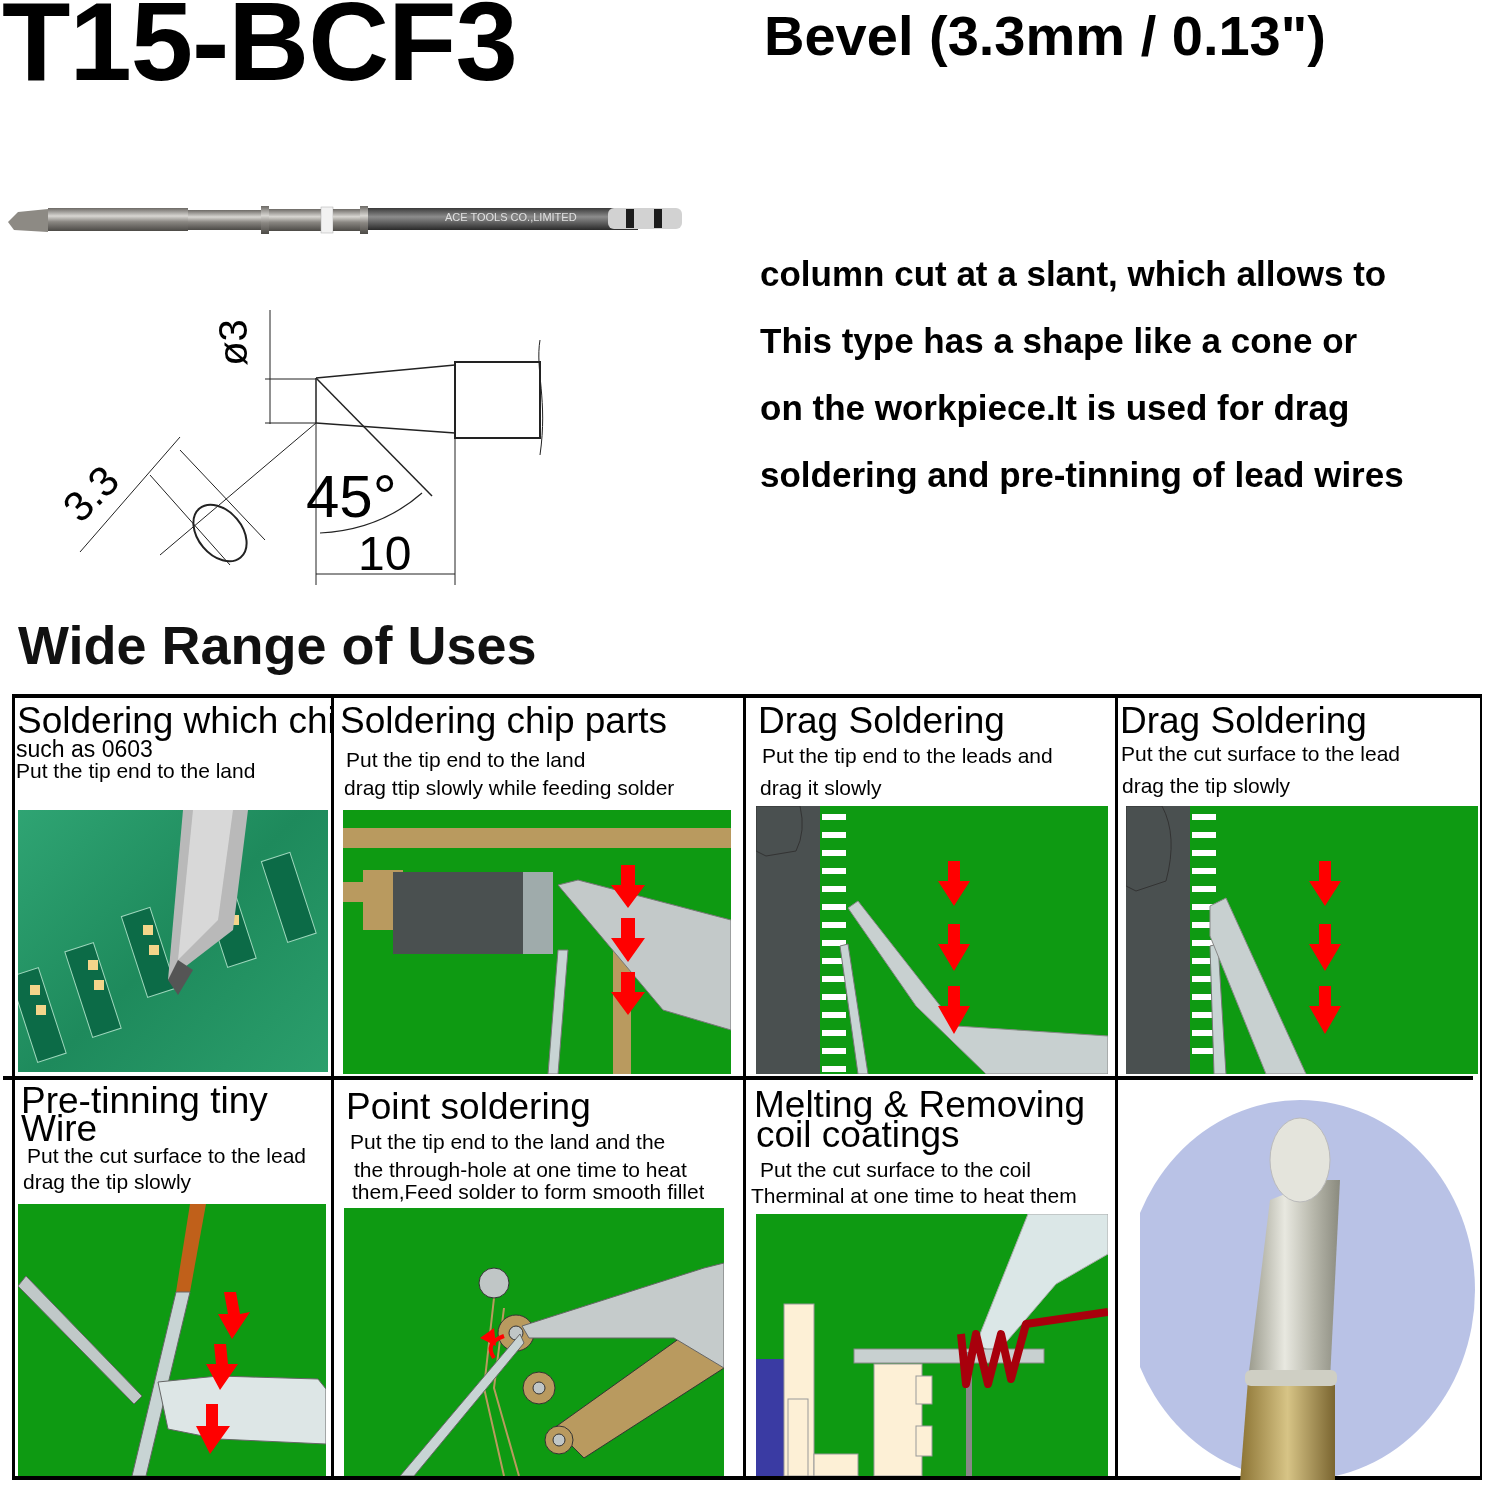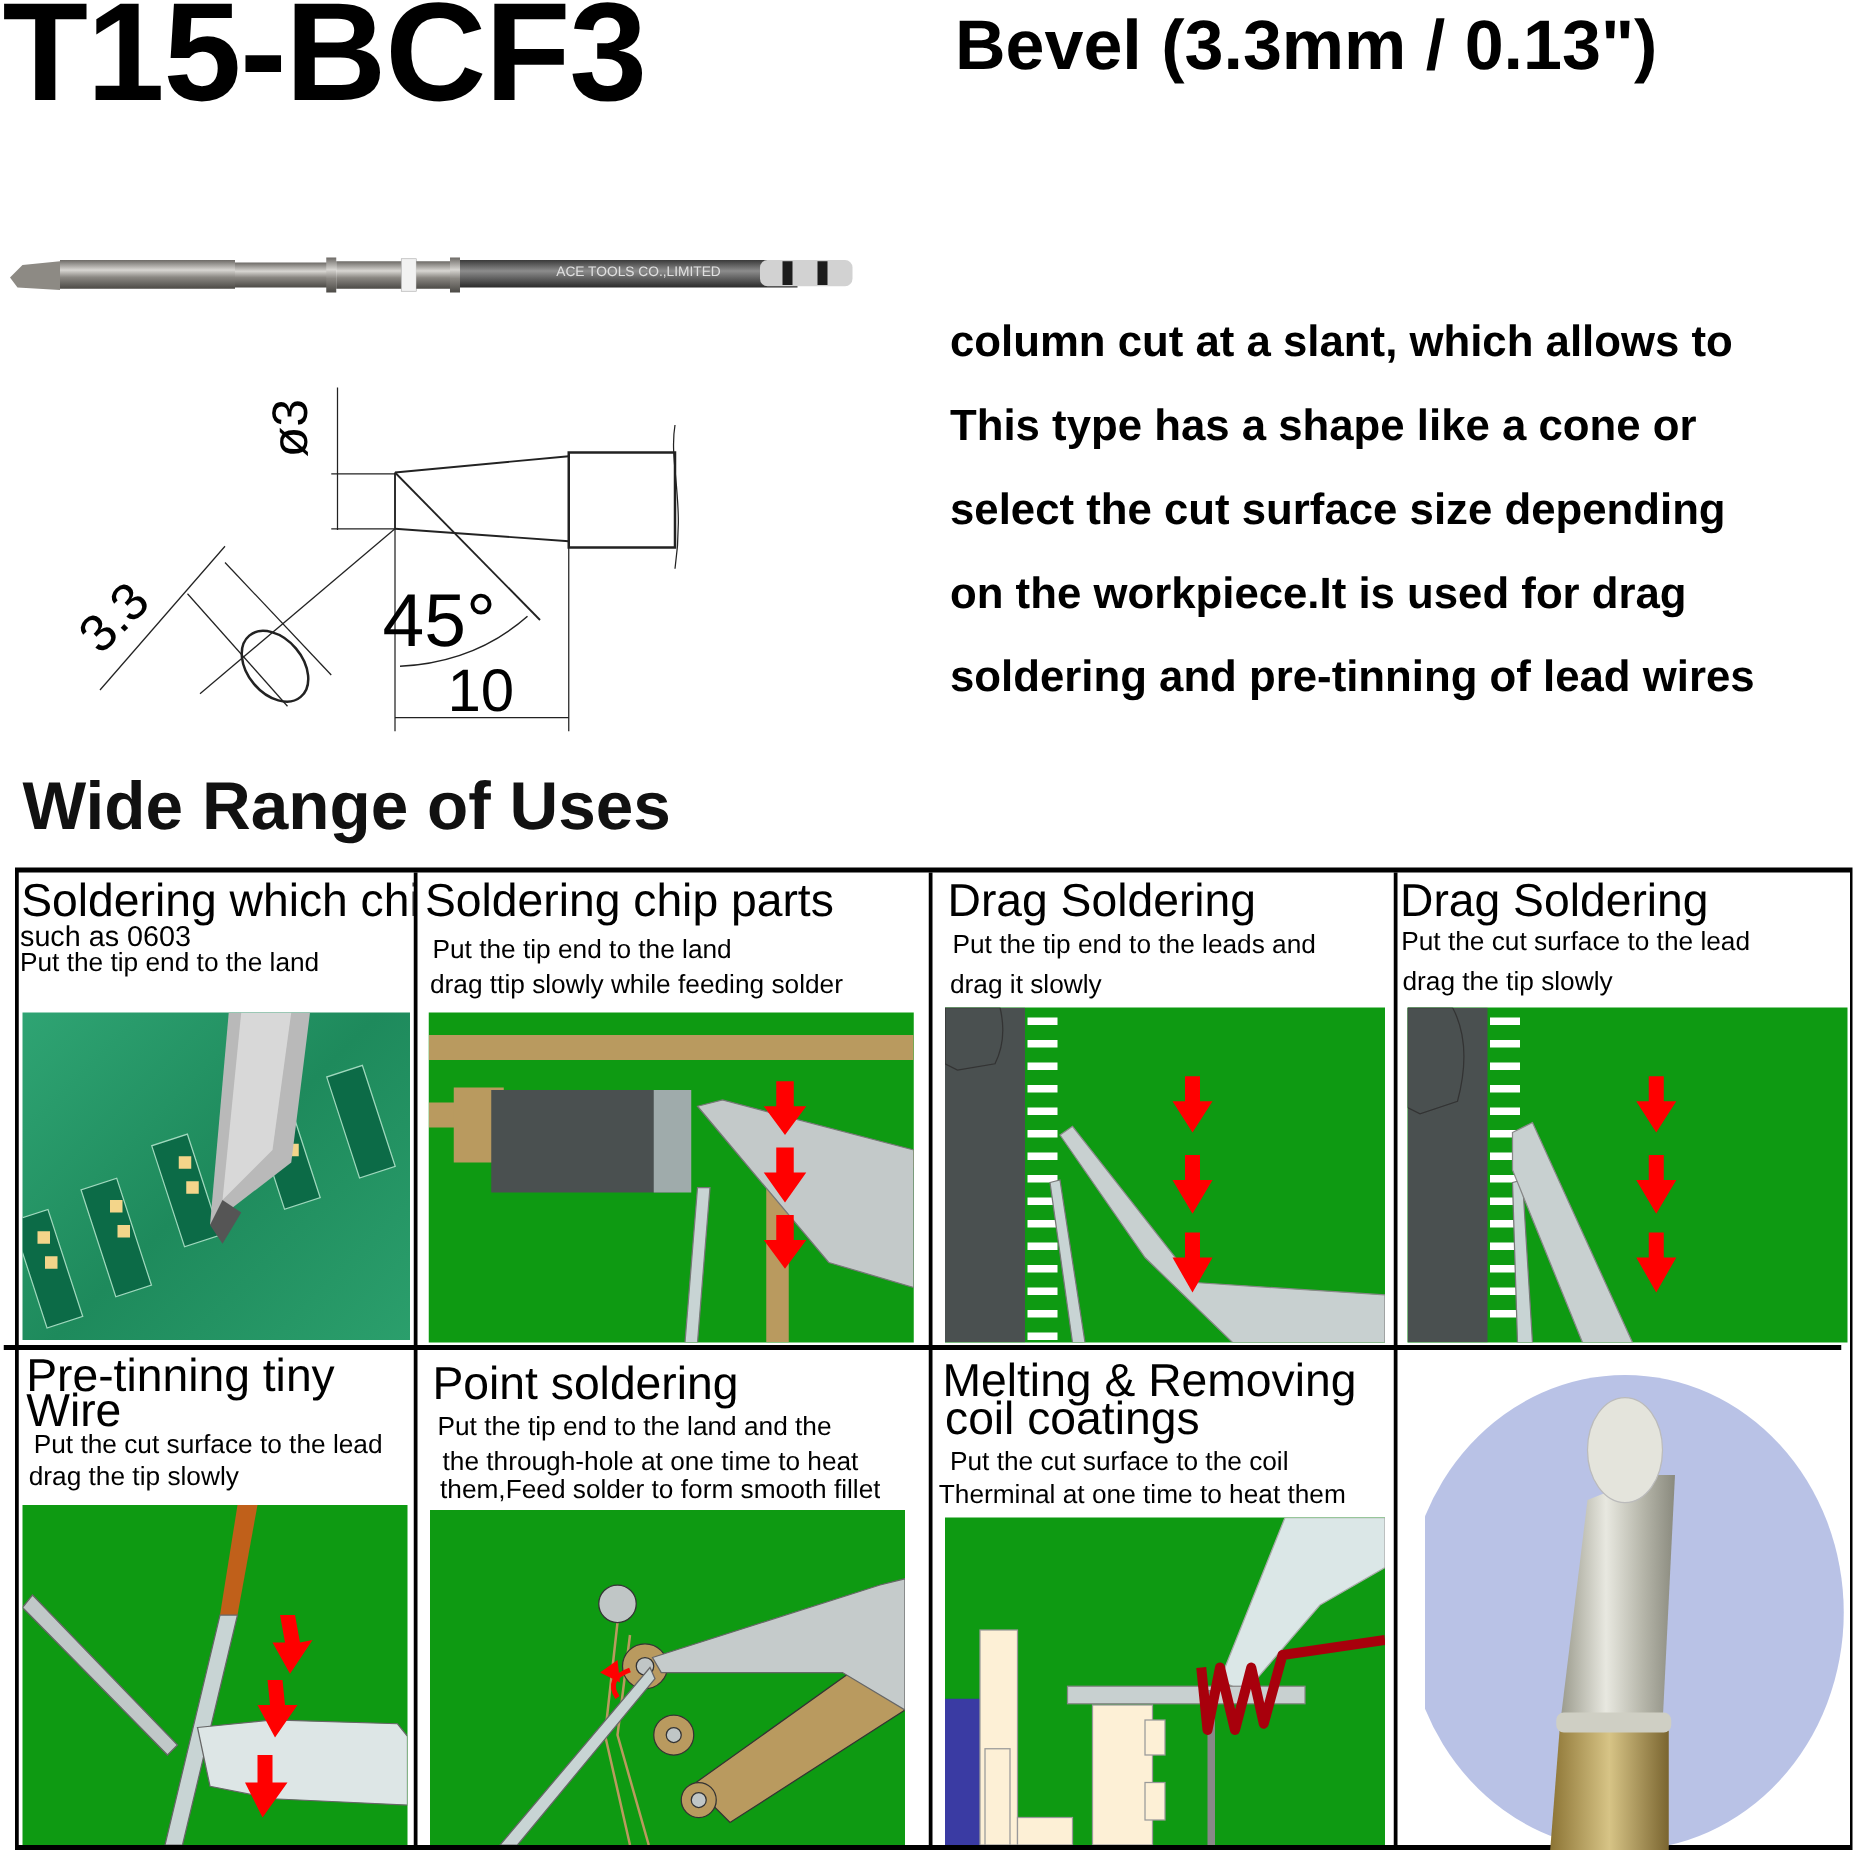--- a/index.html
+++ b/index.html
@@ -86,21 +86,20 @@
   </svg>
   <div class="abs" style="left:210px;top:30px;font-size:40px;transform:rotate(-90deg);">ø3</div>
   <div class="abs" style="left:62px;top:180px;font-size:42px;transform:rotate(-45deg);">3.3</div>
   <div class="abs" style="left:306px;top:172px;font-size:60px;">45°</div>
   <div class="abs" style="left:358px;top:236px;font-size:48px;">10</div>
 </div>
 
 <div class="abs desc">
   <div>column cut at a slant, which allows to</div>
   <div>This type has a shape like a cone or</div>
-  <div>select the cut surface size depending</div>
   <div>on the workpiece.It is used for drag</div>
   <div>soldering and pre-tinning of lead wires</div>
 </div>
 
 <div class="abs uses-heading">Wide Range of Uses</div>
 
 <div class="abs grid">
   <div class="vline" style="left:316px;top:0;height:380px;"></div>
   <div class="vline" style="left:728px;top:0;height:780px;"></div>
   <div class="vline" style="left:1100px;top:0;height:780px;"></div>

